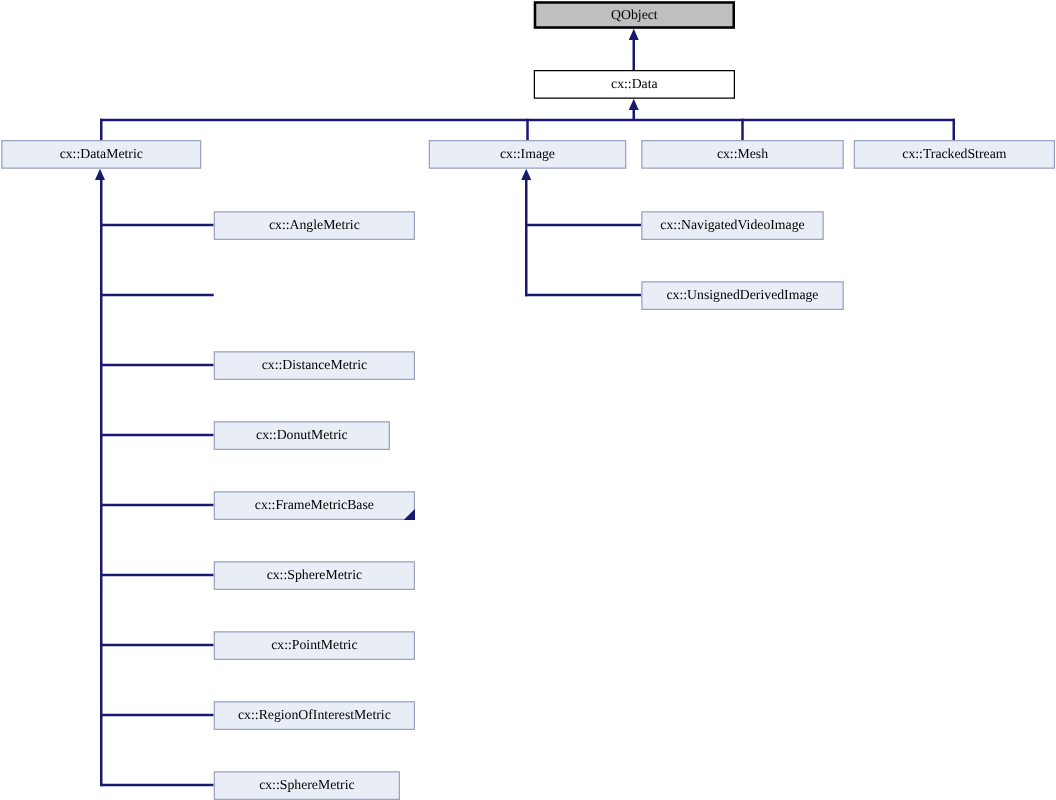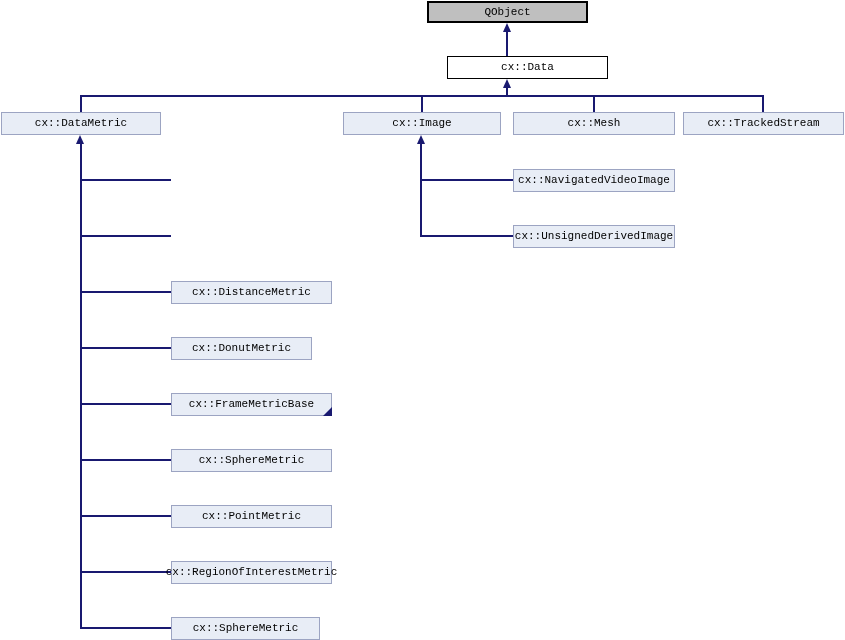--- a/index.html
+++ b/index.html
@@ -1,27 +1,27 @@
 <!DOCTYPE html>
 <html><head>
 <meta charset="utf-8">
 <style>
   html,body{margin:0;padding:0;background:#ffffff;}
   .canvas{
     position:relative;width:845px;height:640px;background:#ffffff;
-    font-family:Liberation Mono, monospace;overflow:hidden;
+    font-family:Liberation Serif, serif;overflow:hidden;
   }
   .node{
     position:absolute;box-sizing:border-box;height:23px;
     display:flex;align-items:center;justify-content:center;
     font-size:11px;color:#000000;white-space:nowrap;
   }
   .node .lbl{display:block;line-height:1;}
   .root-node{background:#bfbfbf;border:2px solid #000000;height:22px;}
-  .plain-node{background:#ffffff;border:1px solid #000000;margin-left:20px;}
+  .plain-node{background:#ffffff;border:1px solid #000000;}
   .lite-node{background:#e8edf6;border:1px solid #9ca4c2;align-items:center;}
   .ln{position:absolute;background:#191970;}
   .ln.h{height:2px;}
   .ln.v{width:2px;}
   .arr{
     position:absolute;width:0;height:0;
     border-left:4.5px solid transparent;border-right:4.5px solid transparent;
     border-bottom:9px solid #191970;
   }
   .fold{
@@ -76,20 +76,23 @@
   <div class="node lite-node" style="left:343px;top:112px;width:158px">
     <span class="lbl">cx::Image</span>
   </div>
   <div class="node lite-node" style="left:513px;top:112px;width:162px">
     <span class="lbl">cx::Mesh</span>
   </div>
   <div class="node lite-node" style="left:683px;top:112px;width:161px">
     <span class="lbl">cx::TrackedStream</span>
   </div>
 
+  <div class="node lite-node" style="left:171px;top:169px;width:161px">
+    <span class="lbl">cx::AngleMetric</span>
+  </div>
   <div class="node lite-node" style="left:171px;top:281px;width:161px">
     <span class="lbl">cx::DistanceMetric</span>
   </div>
   <div class="node lite-node" style="left:171px;top:337px;width:141px">
     <span class="lbl">cx::DonutMetric</span>
   </div>
   <div class="node lite-node" style="left:171px;top:393px;width:161px">
     <span class="lbl">cx::FrameMetricBase</span>
     <span class="fold"></span>
   </div>
@@ -99,20 +102,20 @@
   <div class="node lite-node" style="left:171px;top:505px;width:161px">
     <span class="lbl">cx::PointMetric</span>
   </div>
   <div class="node lite-node" style="left:171px;top:561px;width:161px">
     <span class="lbl">cx::RegionOfInterestMetric</span>
   </div>
   <div class="node lite-node" style="left:171px;top:617px;width:149px">
     <span class="lbl">cx::SphereMetric</span>
   </div>
 
-  <div class="node lite-node" style="left:513px;top:169px;width:162px">
+  <div class="node lite-node" style="left:513px;top:169px;width:146px">
     <span class="lbl">cx::NavigatedVideoImage</span>
   </div>
   <div class="node lite-node" style="left:513px;top:225px;width:162px">
     <span class="lbl">cx::UnsignedDerivedImage</span>
   </div>
 
 </div>
 
 </body></html>

